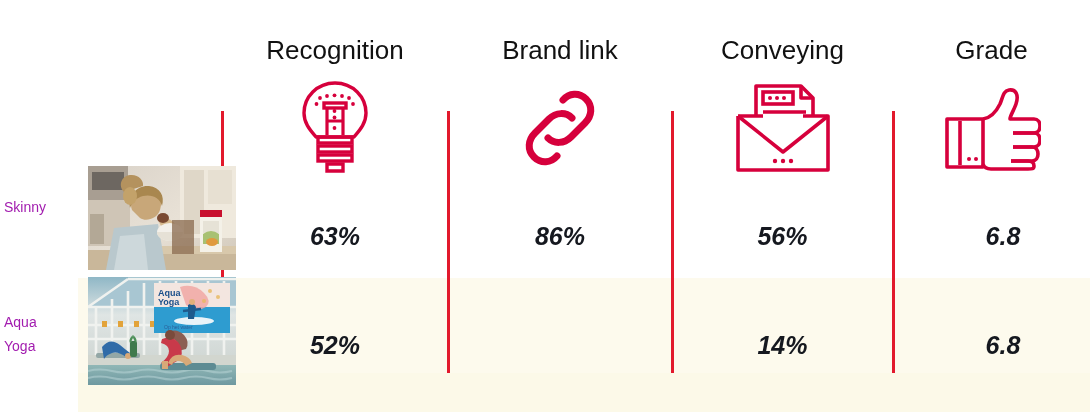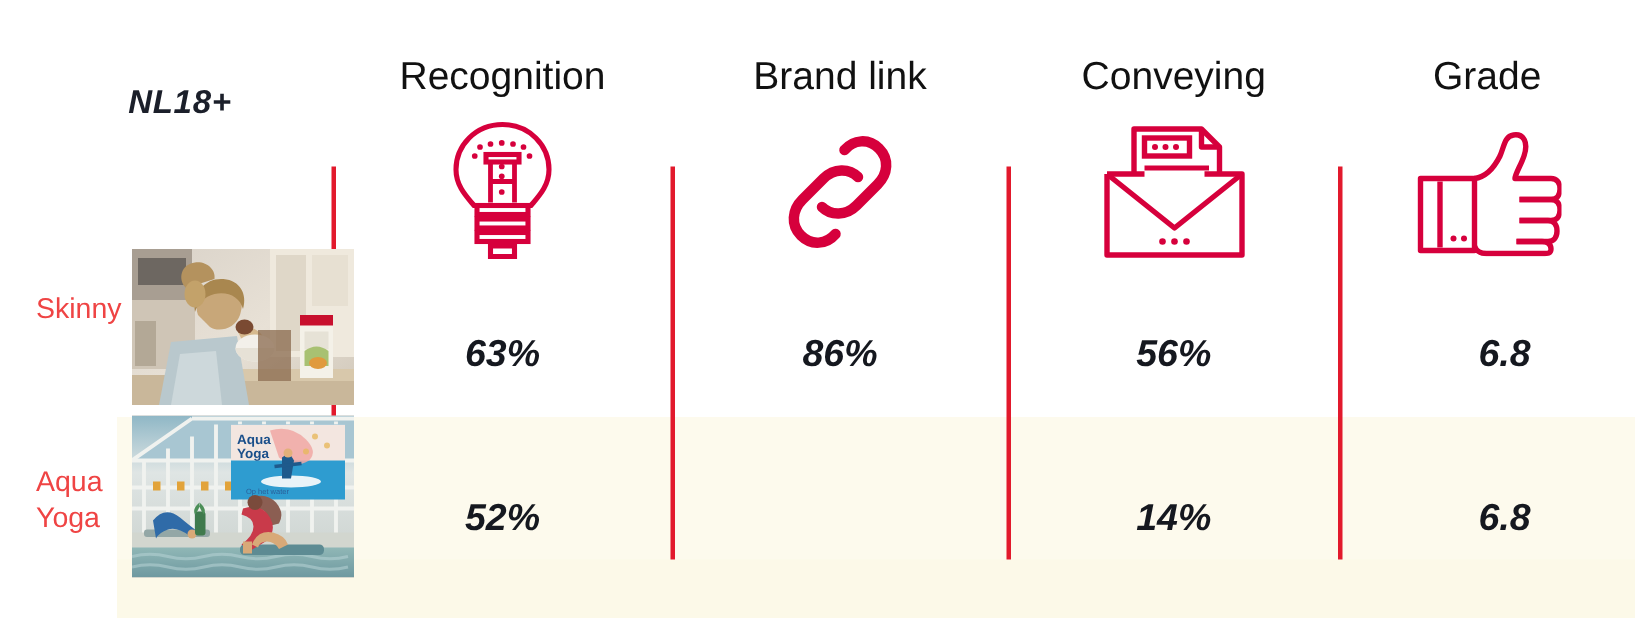--- a/index.html
+++ b/index.html
@@ -91,26 +91,26 @@
   }
   .icon-cell.c0 { left: 222px; width: 226px; }
   .icon-cell.c1 { left: 448px; width: 224px; }
   .icon-cell.c2 { left: 672px; width: 221px; }
   .icon-cell.c3 { left: 893px; width: 197px; }
   .icon-cell svg { display: block; }
 
   
   .row-label {
     position: absolute;
-    left: 24px;
+    left: 4px;
     width: 78px;
     text-align: left;
-    font-size: 19px;
+    font-size: 14px;
     line-height: 24px;
-    color: #ef4444;
+    color: #a21caf;
   }
   .row-label.r0 { top: 195px; }
   .row-label.r1 { top: 310px; }
 
   
   .thumb {
     position: absolute;
     left: 88px;
     width: 148px;
     overflow: hidden;
@@ -142,21 +142,20 @@
 <div class="board">
 
   <div class="cream-band"></div>
   <div class="cream-band-lower"></div>
 
   <div class="divider d0"></div>
   <div class="divider d1"></div>
   <div class="divider d2"></div>
   <div class="divider d3"></div>
 
-  <div class="corner-label">NL18+</div>
 
   <div class="col-head c0">Recognition</div>
   <div class="col-head c1">Brand link</div>
   <div class="col-head c3">Grade</div>
   <div class="col-head c2">Conveying</div>
 
   <div class="icon-cell c0">
     <svg width="78" height="96" viewBox="0 0 78 96" fill="none" stroke="#d6003c" stroke-width="3.4">
       <path d="M39 3 C21 3 8 17 8 33 C8 44 15 51 20 57 L58 57 C63 51 70 44 70 33 C70 17 57 3 39 3 Z" stroke-linejoin="round"></path>
       <rect x="22" y="57" width="34" height="6"></rect>

